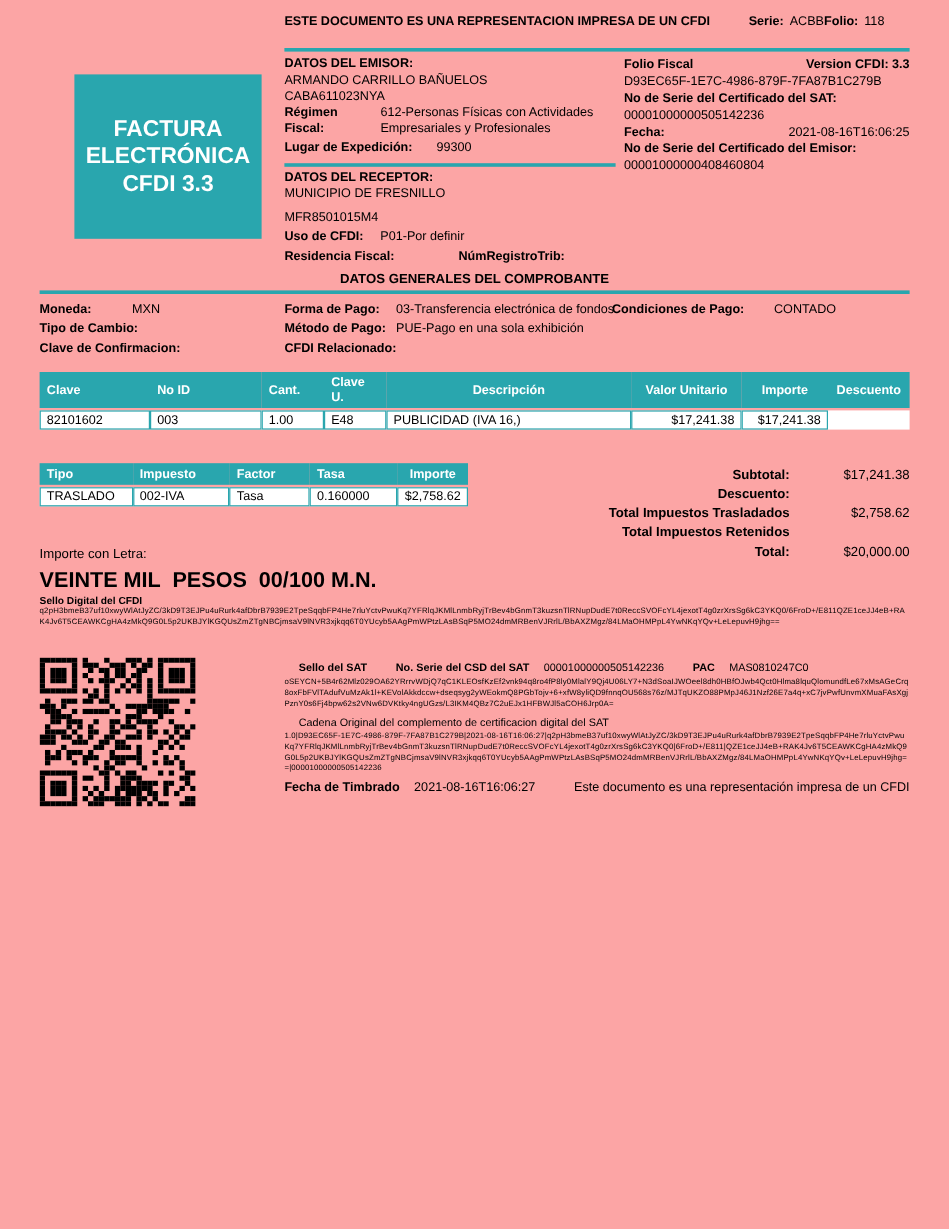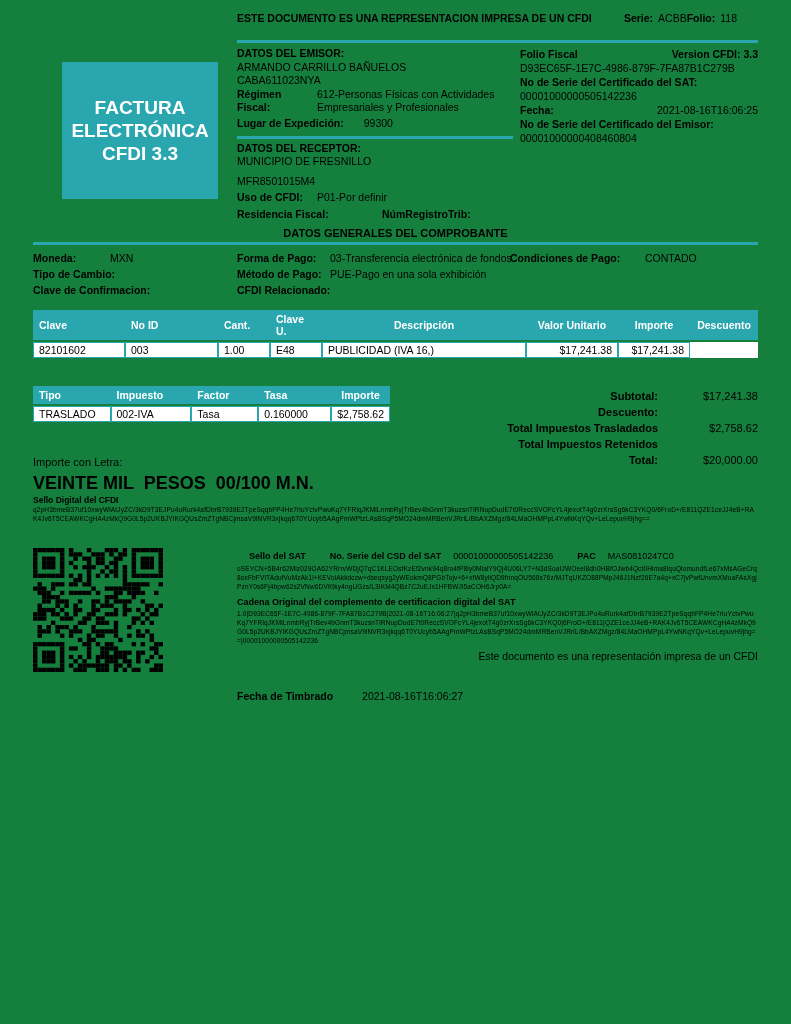--- a/index.html
+++ b/index.html
@@ -1,19 +1,19 @@
 <!DOCTYPE html>
 <html><head>
 <meta charset="utf-8">
 <style>
   * { margin:0; padding:0; box-sizing:border-box; }
   html,body { background:#e8e8e8; }
   .page {
     position:relative; width:791px; height:1024px; margin:0 auto;
-    background:#15803d; color:#000;
+    background:#fca5a5; color:#000;
     font-family:"Liberation Sans", sans-serif; font-size:10.5px;
     overflow:hidden;
   }
   .b { font-weight:bold; }
   .pre { white-space:pre-wrap; }
   .teal-rule { background:#29a6ae; height:2.5px; }
 
   
   .doc-header { position:absolute; left:237px; top:12px; width:500px; display:flex; justify-content:space-between; font-size:10.5px; }
   .doc-header .title { font-weight:bold; }
@@ -90,24 +90,24 @@
 
   
   .qr { position:absolute; left:33px; top:548px; width:130px; height:124px; }
   .qr svg { width:100%; height:100%; display:block; }
 
   
   .sat-block { position:absolute; left:237px; top:551px; width:521px; }
   .sat-head { display:flex; gap:12px; font-size:9px; align-items:baseline; }
   .sat-head .k { font-weight:bold;margin-left:12px; }
   .sat-sello { margin-top:3px; }
-  .cadena-lbl { font-weight:bold; font-size:9px; margin-top:6px; }
+  .cadena-lbl { font-weight:normal; font-size:9px; margin-top:6px;margin-left:12px; }
   .cadena-val { margin-top:2px; }
   .timbrado { display:flex; justify-content:space-between; margin-top:5px; font-size:10.5px; }
-  .timbrado .left { display:flex; gap:29px;margin-top:40px; }
+  .timbrado .left { display:flex; gap:12px; }
   .timbrado .k { font-weight:bold; }
 </style>
 </head>
 <body>
 
 <div class="page">
 
   <div class="doc-header">
     <span class="title">ESTE DOCUMENTO ES UNA REPRESENTACION IMPRESA DE UN CFDI</span>
     <span class="serie-folio">

